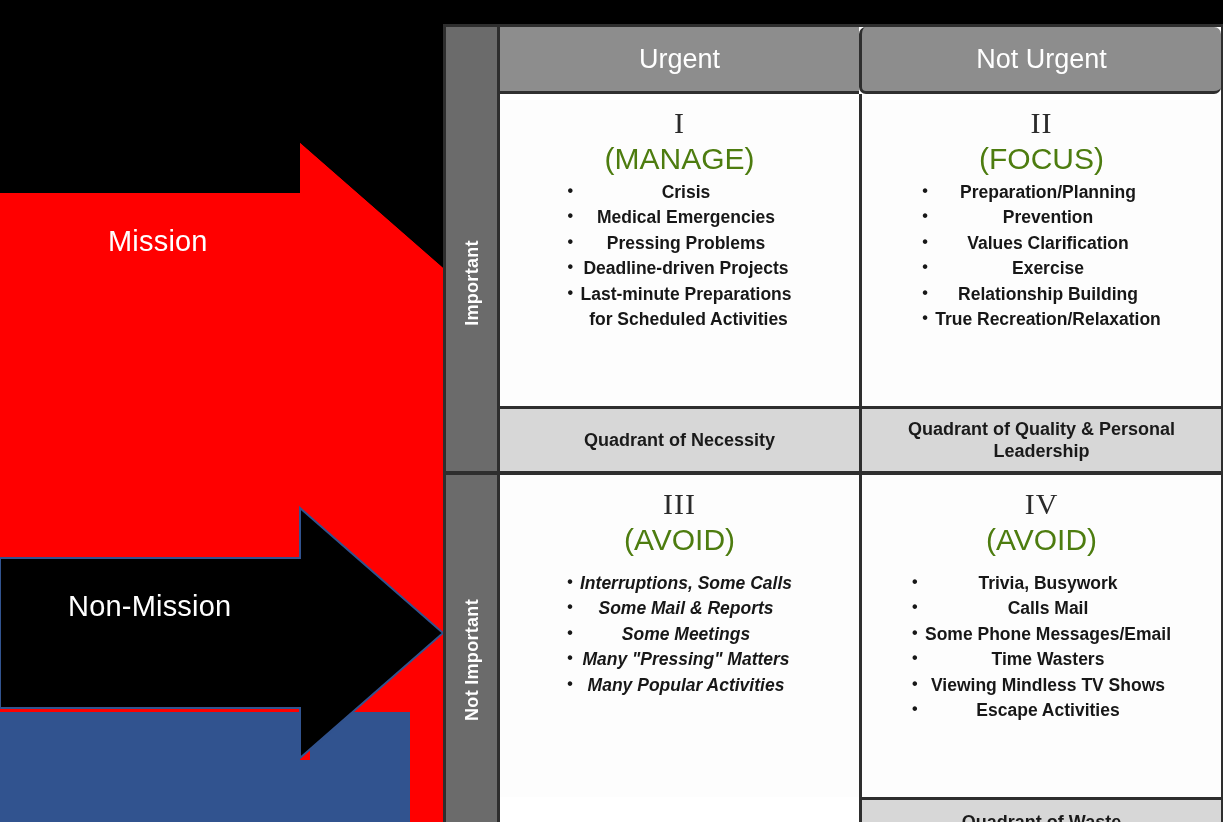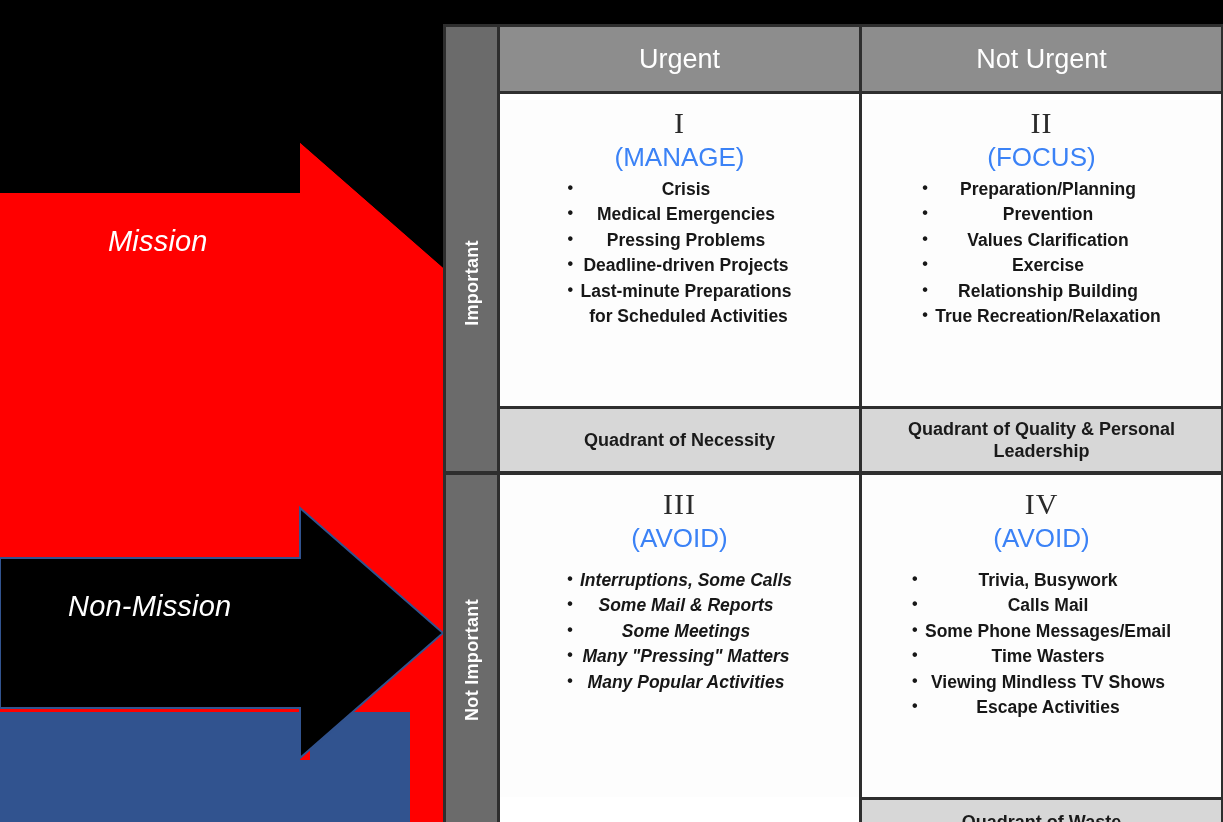--- a/index.html
+++ b/index.html
@@ -33,21 +33,20 @@
     display: block;
   }
   .arrow-label {
     position: absolute;
     color: #ffffff;
     font-size: 29px;
     font-family: "Liberation Sans", sans-serif;
     letter-spacing: 0.2px;
     white-space: nowrap;
     line-height: 1;
-    font-style: italic;
   }
   #mission-label { left: 108px; top: 227px; }
   #non-mission-label { left: 68px; top: 592px; }
 
   
   #matrix {
     position: absolute;
     left: 443px; top: 16px;
     width: 780px;
     height: 822px;
@@ -72,21 +71,21 @@
     flex: 1 1 0;
     background: #8d8d8d;
     color: #ffffff;
     display: flex;
     align-items: center;
     justify-content: center;
     font-size: 27px;
     box-sizing: border-box;
     border-bottom: 3px solid #2e2e2e;
   }
-  .col-head.sep { border-left: 3px solid #2e2e2e; }
+  .col-head.sep { border-left: 3px solid #2e2e2e; border-radius: 7px; }
 
   
   .band { display: flex; width: 100%; }
   .side-label {
     width: 54px;
     flex: 0 0 54px;
     background: #6b6b6b;
     box-sizing: border-box;
     border-right: 3px solid #2e2e2e;
     position: relative;
@@ -121,22 +120,22 @@
   }
   .qnum {
     font-family: "Liberation Serif", serif;
     font-size: 30px;
     color: #2b2b2b;
     margin-top: 2px;
     margin-bottom: 2px;
     letter-spacing: 1px;
   }
   .qverb {
-    font-size: 26px;
-    color: #3b82f6;
+    font-size: 30px;
+    color: #4d7c0f;
     margin-bottom: 4px;
     text-align: center;
   }
   ul.qlist {
     list-style: none;
     margin: 0;
     padding: 0;
     align-self: center;
     text-align: center;
   }

